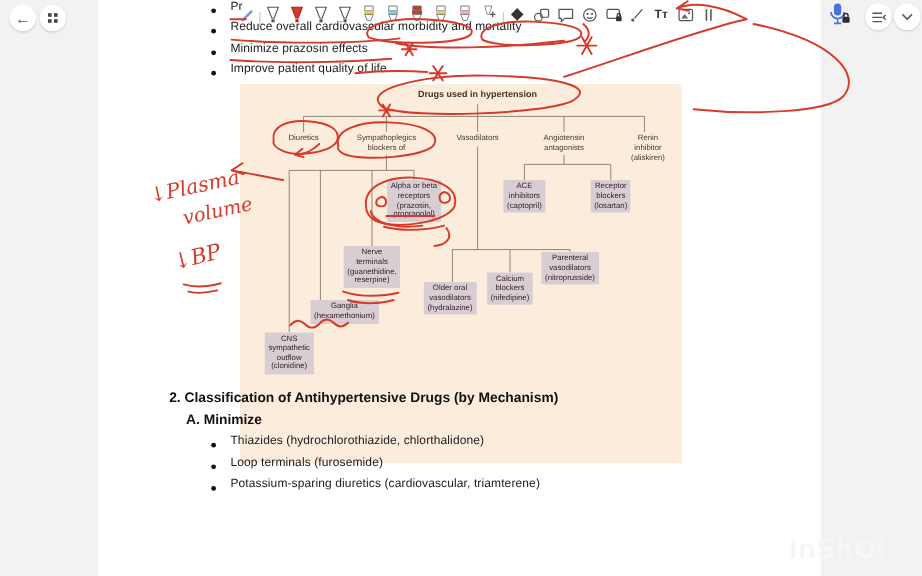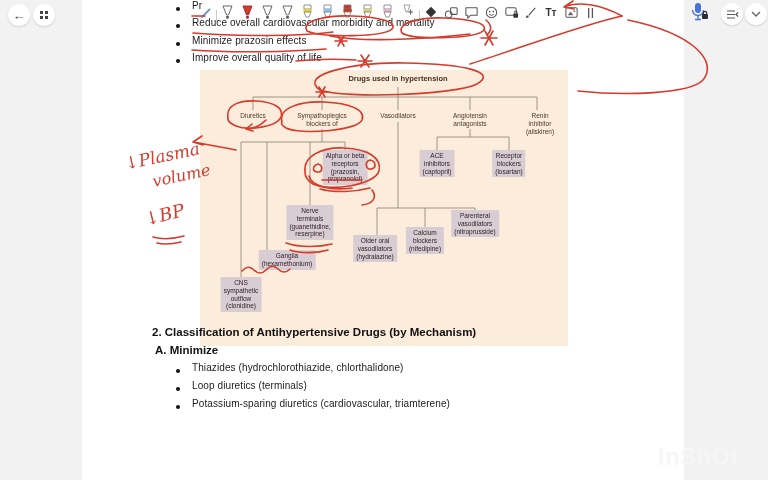--- a/index.html
+++ b/index.html
@@ -8,21 +8,21 @@
   .gray-strip{position:absolute;top:0;height:480px;background:#f2f2f2;z-index:1}
   .gs-left{left:0;width:82px}.gs-right{left:684px;width:84px}
   .circle-btn{position:absolute;width:22px;height:22px;border-radius:50%;background:#fff;
     box-shadow:0 1px 2px rgba(0,0,0,.15);display:flex;align-items:center;justify-content:center;
     color:#555;font-size:13px;z-index:60;line-height:1}
   
   .bullet-line{position:absolute;font-size:10px;font-weight:500;color:#1b1b1b;z-index:10;letter-spacing:.1px}
   .dot{position:absolute;width:4px;height:4px;border-radius:50%;background:#111;z-index:10}
   .heading{position:absolute;font-size:11.5px;font-weight:700;color:#111;z-index:10}
   
-  #flowchart{position:absolute;left:200px;top:70px;width:368px;height:276px;background:#fcecdb;z-index:5}
+  #flowchart{position:absolute;left:200px;top:70px;width:368px;height:316px;background:#fcecdb;z-index:5}
   #fc-lines{position:absolute;inset:0}
   .fc-node{position:absolute;transform:translateX(-50%);font-size:6.5px;line-height:7.8px;
     text-align:center;white-space:pre-line;color:#4a382a}
   .fc-box{background:#d9cdd4;color:#2e2126;padding:2px 3px;border-radius:1px}
   .fc-title{position:absolute;left:90px;top:4px;width:216px;text-align:center;font-weight:700;
     font-size:7.5px;color:#47301a}
   
   #anno{position:absolute;inset:0;z-index:56;pointer-events:none}
   #anno path{stroke:#d63a2b;stroke-width:1.6;fill:none;stroke-linecap:round}
   .hand{position:absolute;color:#d63a2b;font-family:"DejaVu Serif",serif;font-style:italic;
@@ -56,21 +56,21 @@
   </svg>
 </div>
 
 <div class="dot" style="left:176px;top:7px"></div>
 <div class="bullet-line" style="left:192px;top:0px">Pr</div>
 <div class="dot" style="left:176px;top:24px"></div>
 <div class="bullet-line" style="left:192px;top:17px">Reduce overall cardiovascular morbidity and mortality</div>
 <div class="dot" style="left:176px;top:42px"></div>
 <div class="bullet-line" style="left:192px;top:35px">Minimize prazosin effects</div>
 <div class="dot" style="left:176px;top:59px"></div>
-<div class="bullet-line" style="left:192px;top:52px">Improve overall quality of life</div>
+<div class="bullet-line" style="left:192px;top:52px">Improve patient quality of life</div>
 
 <div id="flowchart">
   <svg id="fc-lines" width="368" height="250" viewBox="0 0 368 250">
     <g stroke="#8b8272" stroke-width="0.8" fill="none">
       <path d="M198,17 V27"></path>
         <path d="M53,27 H337"></path>
       <path d="M53,27 V40"></path>
         <path d="M122,27 V40"></path>
         <path d="M198,27 V40"></path>
         <path d="M270,27 V40"></path>
@@ -126,26 +126,26 @@
 vasodilators
 (nitroprusside)</div>
   <div class="fc-node fc-box" style="left:237px;top:80px">ACE
 inhibitors
 (captopril)</div>
   <div class="fc-node fc-box" style="left:309px;top:80px">Receptor
 blockers
 (losartan)</div>
 </div>
 
-<div class="heading" style="left:152px;top:326px">2. Classification of Antihypertensive Drugs (by Mechanism)</div>
+<div class="heading" style="left:141px;top:326px">2. Classification of Antihypertensive Drugs (by Mechanism)</div>
 <div class="heading" style="left:155px;top:344px">A. Minimize</div>
 <div class="dot" style="left:176px;top:369px"></div>
 <div class="bullet-line" style="left:192px;top:362px">Thiazides (hydrochlorothiazide, chlorthalidone)</div>
 <div class="dot" style="left:176px;top:387px"></div>
-<div class="bullet-line" style="left:192px;top:380px">Loop diuretics (terminals)</div>
+<div class="bullet-line" style="left:192px;top:380px">Loop terminals (furosemide)</div>
 <div class="dot" style="left:176px;top:405px"></div>
 <div class="bullet-line" style="left:192px;top:398px">Potassium-sparing diuretics (cardiovascular, triamterene)</div>
 
 <svg id="anno" width="768" height="480" viewBox="0 0 768 480">
   <path d="M192,16 h13"></path>
   <path d="M193,33 C240,37 300,36 333,32"></path>
   <path d="M307,31 C300,20 330,15 352,16 C380,17 398,22 392,29 C384,37 322,38 307,31"></path>
   <path d="M402,33 C396,23 420,17 444,18 C472,19 490,24 483,31 C474,39 412,40 402,33"></path>
   <path d="M330,36 C360,42 420,40 470,34"></path>
   <path d="M486,20 C492,25 492,30 487,35"></path>

